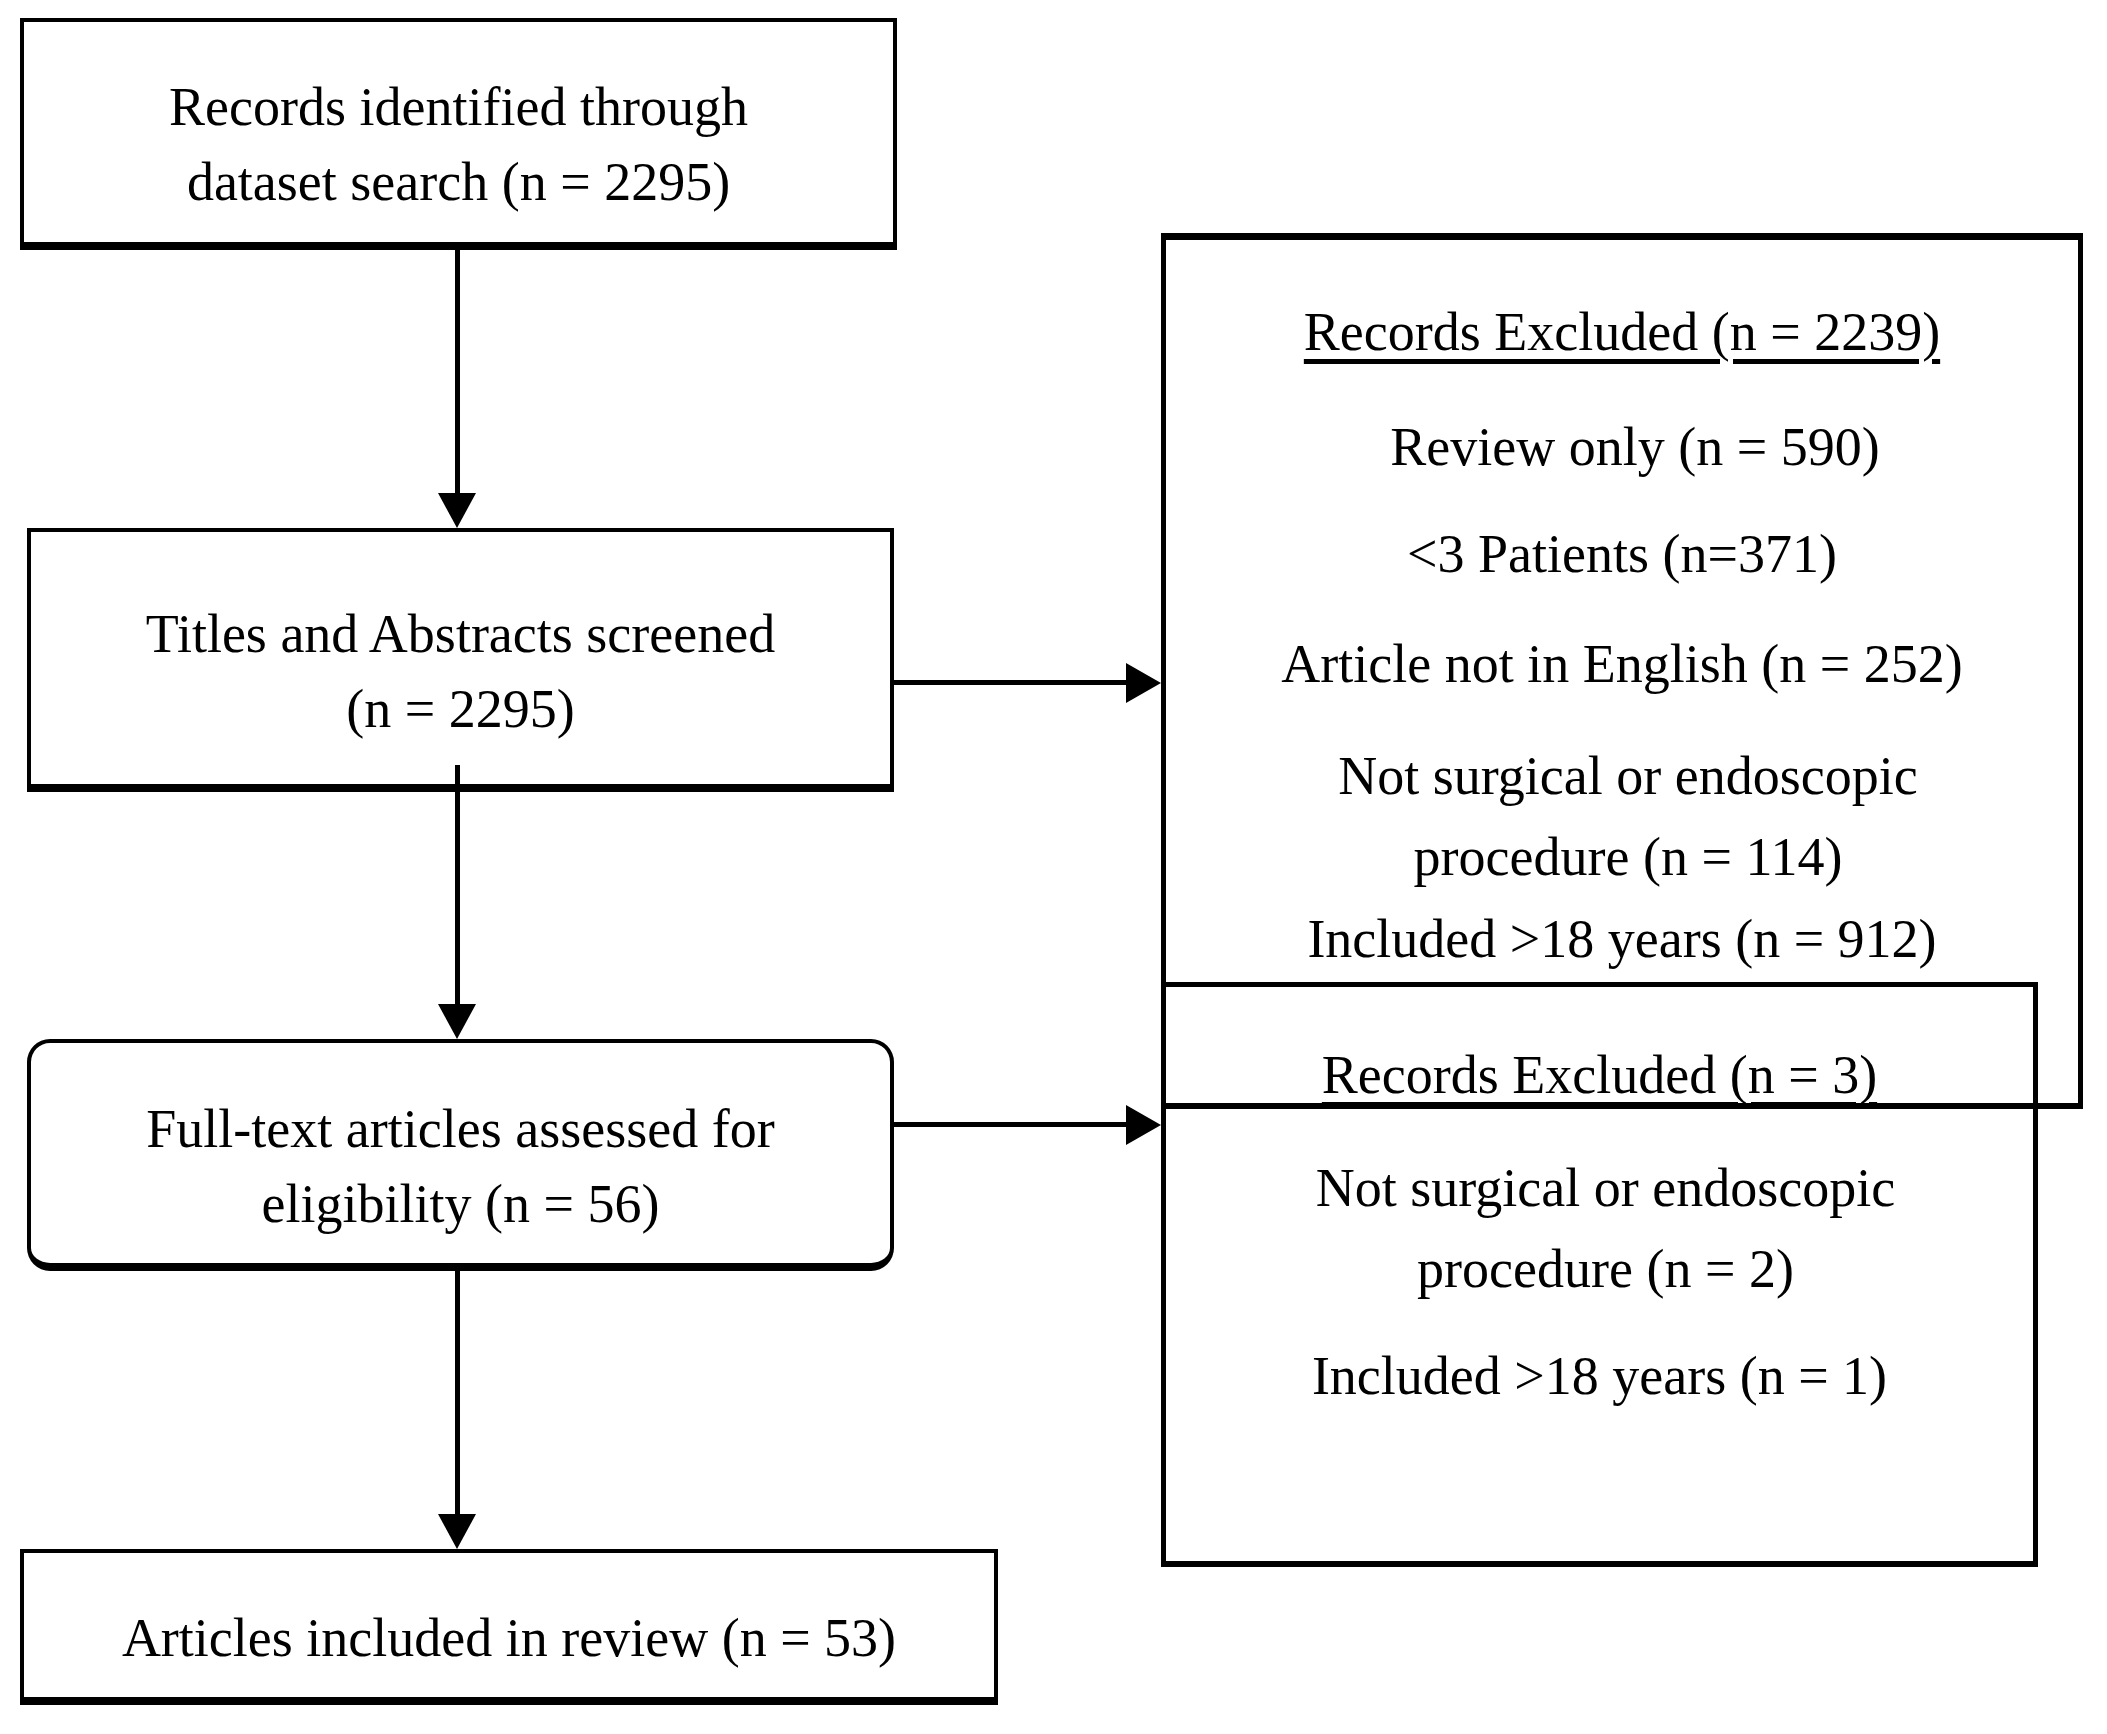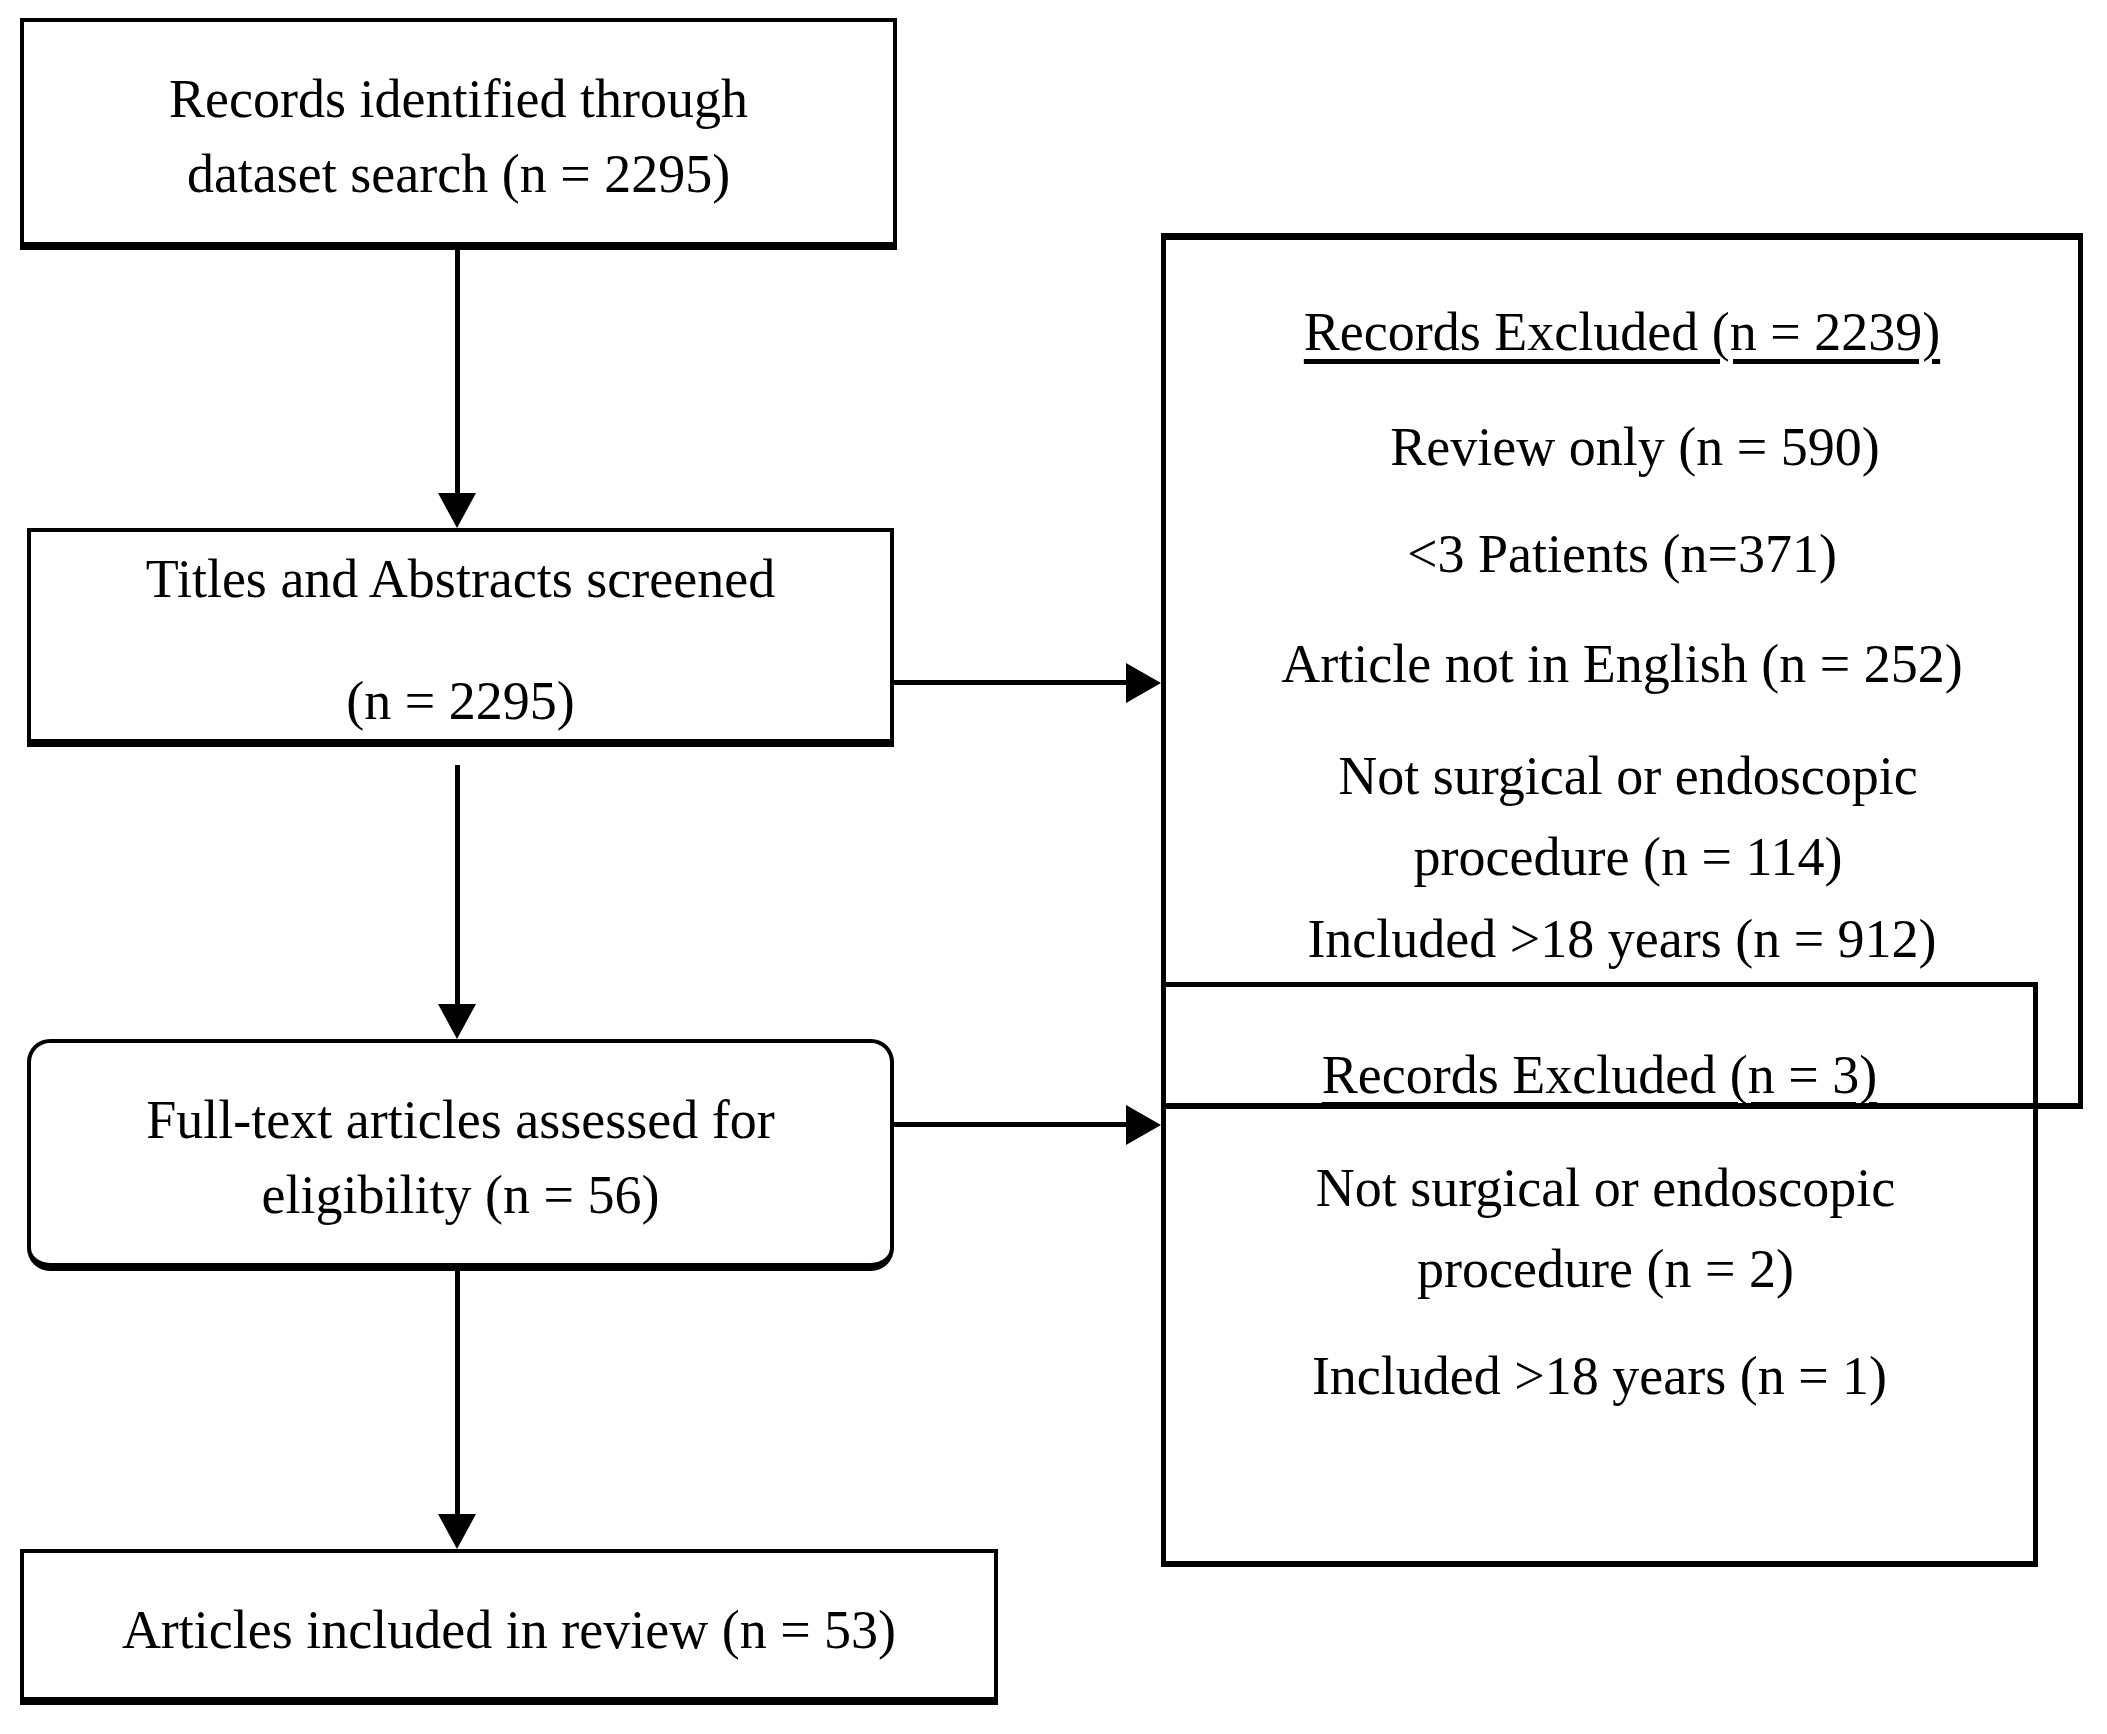--- a/index.html
+++ b/index.html
@@ -23,21 +23,21 @@
   }
   
   .lbox {
     border: 4.7px solid #000000;
     border-bottom-width: 8.7px;
     display: flex;
     flex-direction: column;
     align-items: center;
     justify-content: center;
     text-align: center;
-    padding-top: 10px;
+    padding-top: 27px;
   }
   .lbox .bline {
     display: block;
     font-size: 54px;
     line-height: 75px;
     white-space: nowrap;
   }
   
   .ebox {
     border: 5.4px solid #000000;
@@ -98,21 +98,21 @@
 <div class="canvas">
 
   <div class="box lbox" style="left:20px; top:17.5px; width:877px; height:232px;">
     <span class="bline">Records identified through</span>
     <span class="bline">dataset search (n = 2295)</span>
   </div>
 
   <div class="shaft" style="left:455px; top:249px; width:5.4px; height:245px;"></div>
   <div class="tri-down" style="left:438px; top:493px;"></div>
 
-  <div class="box lbox" style="left:27px; top:528px; width:867px; height:219px;justify-content:space-between;">
+  <div class="box lbox" style="left:27px; top:528px; width:867px; height:264px;">
     <span class="bline">Titles and Abstracts screened</span>
     <span class="bline">(n = 2295)</span>
   </div>
 
   <div class="shaft" style="left:894px; top:680px; width:232px; height:5.4px;"></div>
   <div class="tri-right" style="left:1126px; top:663px;"></div>
 
   <div class="shaft" style="left:455px; top:765px; width:5.4px; height:239px;"></div>
   <div class="tri-down" style="left:438px; top:1004px;"></div>
 

